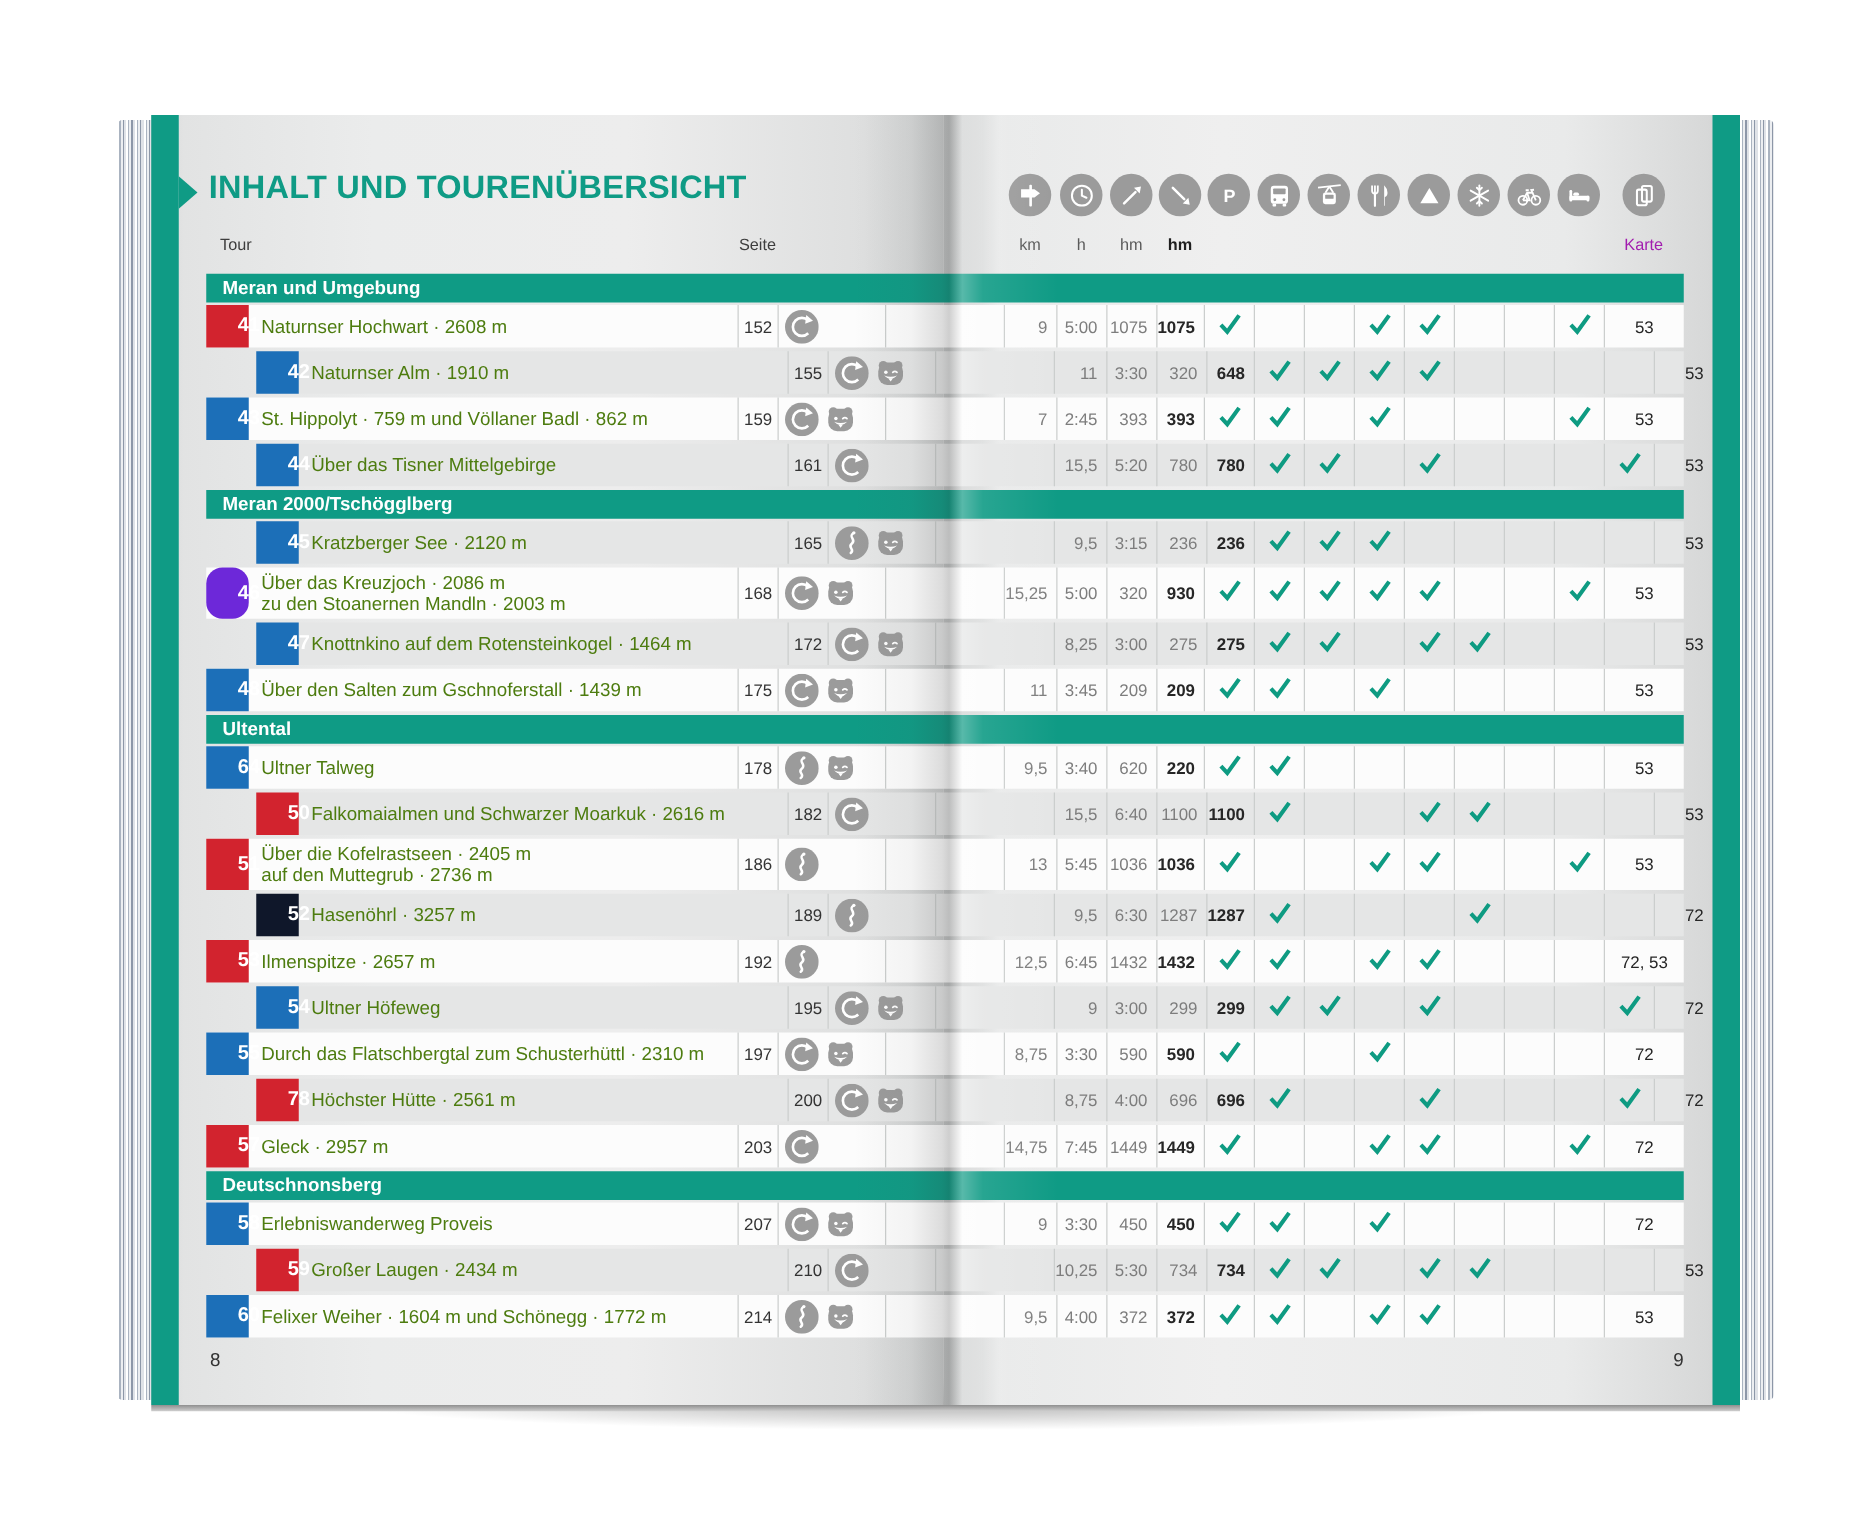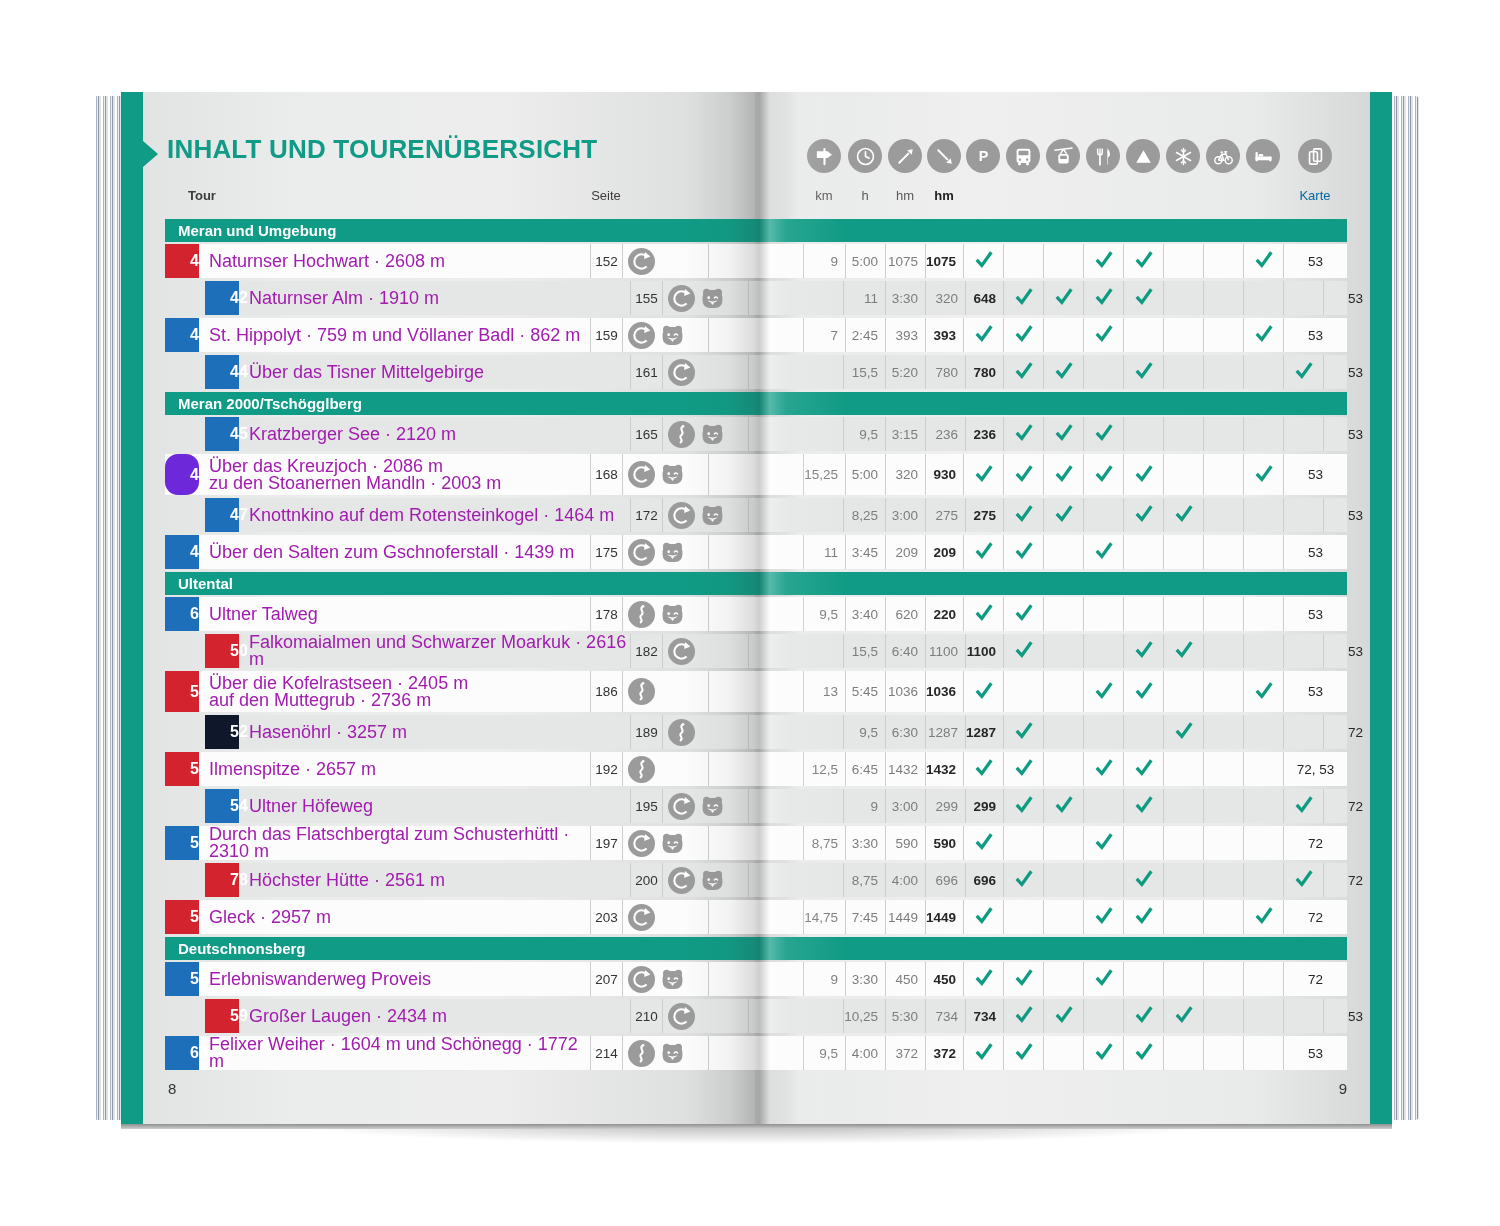--- a/index.html
+++ b/index.html
@@ -60,48 +60,48 @@
       rgba(255,255,255,0.30) 53%,
       rgba(255,255,255,0.10) 63%,
       rgba(80,80,80,0) 100%);
   }
   
   .title{
     position:absolute;left:167px;top:134px;
     font-size:26px;font-weight:bold;color:var(--teal);letter-spacing:0.2px;
   }
   .col-label{position:absolute;top:188px;font-size:13px;color:#3d3d3d;}
-  #tour-label{left:188px;font-weight:bold;}
+  #tour-label{left:176px;}
   #seite-label{left:585px;width:42px;text-align:center;}
   .legend-icon{
     position:absolute;top:139px;width:34px;height:34px;border-radius:50%;
     background:var(--icon-gray);display:flex;align-items:center;justify-content:center;
   }
   .legend-icon svg{width:23px;height:23px;display:block;}
   .legend-label{position:absolute;top:188px;width:60px;text-align:center;font-size:13px;color:#5a5a5a;}
   .legend-label.bold{color:#1f1f1f;font-weight:bold;}
-  .legend-label.karte{color:#0369a1;}
+  .legend-label.karte{color:#a21caf;}
   
   .tour-table{position:absolute;left:165px;top:219px;width:1182px;z-index:10;}
   .section-bar{
     height:23px;margin-bottom:2px;background:var(--teal);
     color:#ffffff;font-weight:bold;font-size:15px;line-height:23px;
     padding-left:13px;box-sizing:border-box;
   }
   .row{
     display:grid;
     grid-template-columns:32px 393px 32px 86px 95px 42px 40px 40px 38px repeat(8,40px) 64px;
     min-height:34px;margin-bottom:3px;background:#fcfcfc;
   }
   .row.shaded{background:#e5e6e6;margin-left:40px;}
   .row.tall{min-height:41px;}
   .cell{display:flex;align-items:center;box-sizing:border-box;}
   .cell.bordered{border-left:1px solid #cbcecd;}
   .cell-tour{justify-content:center;color:#ffffff;font-weight:bold;font-size:16px;padding-left:34px;}
-  .cell-name{padding-left:12px;font-size:18px;color:#a21caf;line-height:17px;white-space:pre-line;}
+  .cell-name{padding-left:12px;font-size:15px;color:#4d7c0f;line-height:17px;white-space:pre-line;}
   .cell-seite{justify-content:center;font-size:13.5px;color:#333333;}
   .cell-icons{padding-left:5px;gap:4px;}
   .cell-icons svg{width:27px;height:27px;display:block;}
   .cell-num{justify-content:flex-end;padding-right:7px;font-size:13.5px;color:#7d7d7d;}
   .cell-num.dark{color:#262626;font-weight:bold;}
   .cell-feature{justify-content:center;}
   .cell-karte{justify-content:center;font-size:13.5px;color:#262626;}
   
   .page-num{position:absolute;top:1080px;font-size:15px;color:#333333;z-index:10;}
   #page-num-left{left:168px;}

